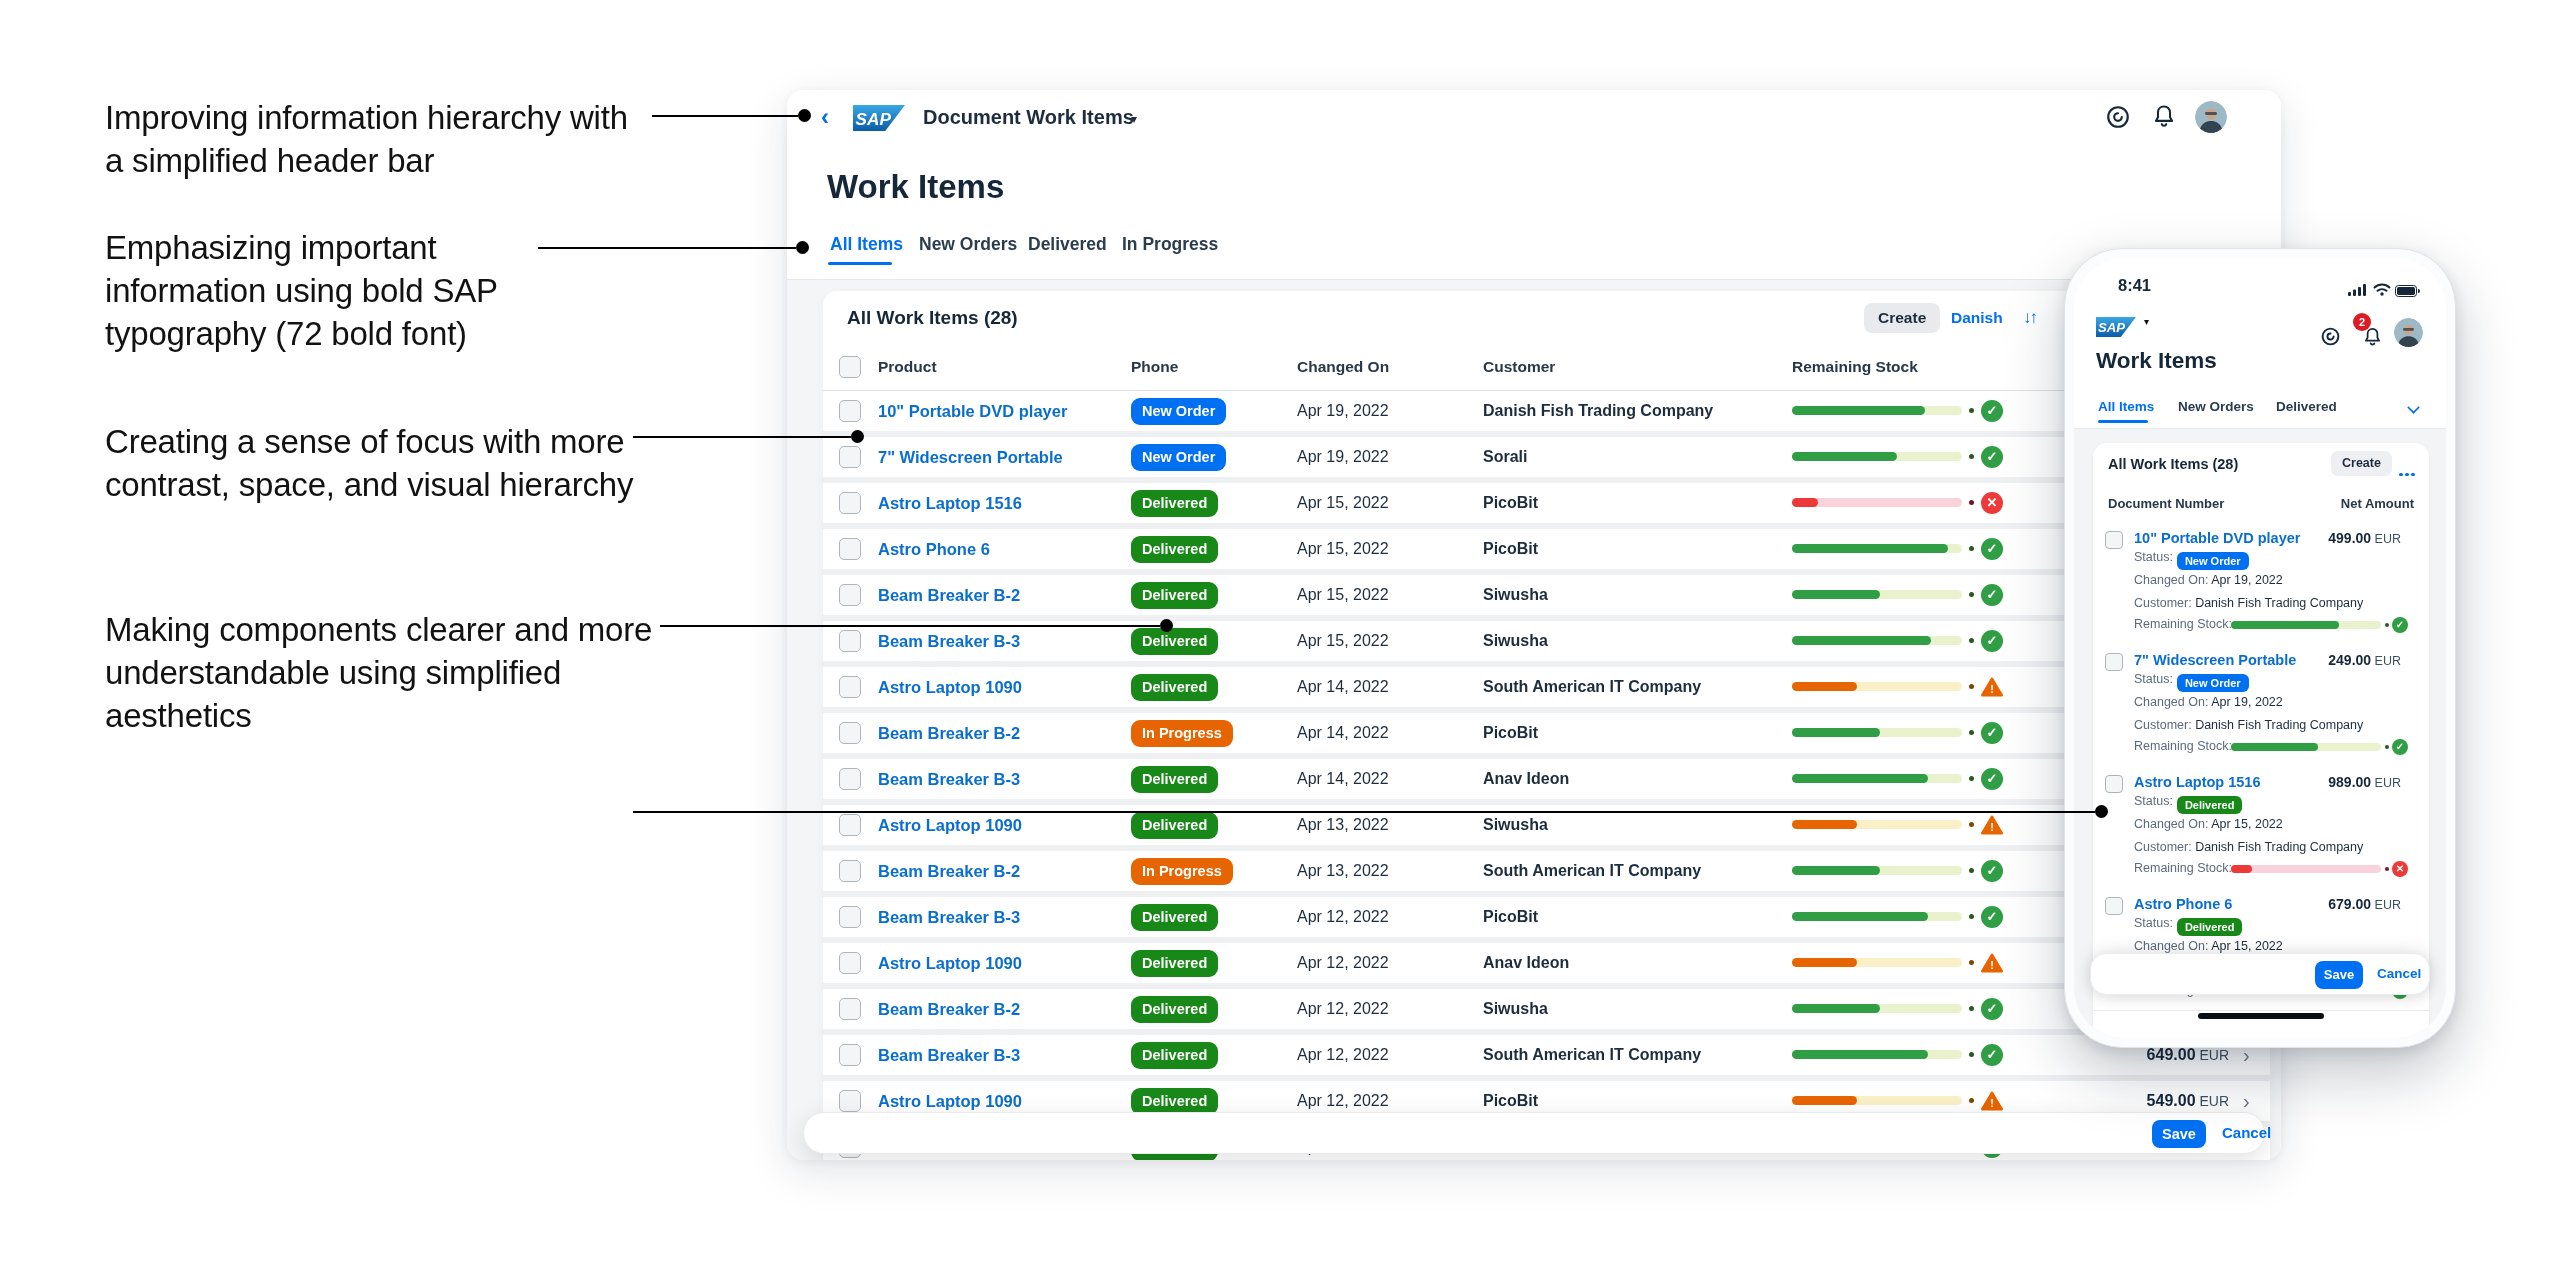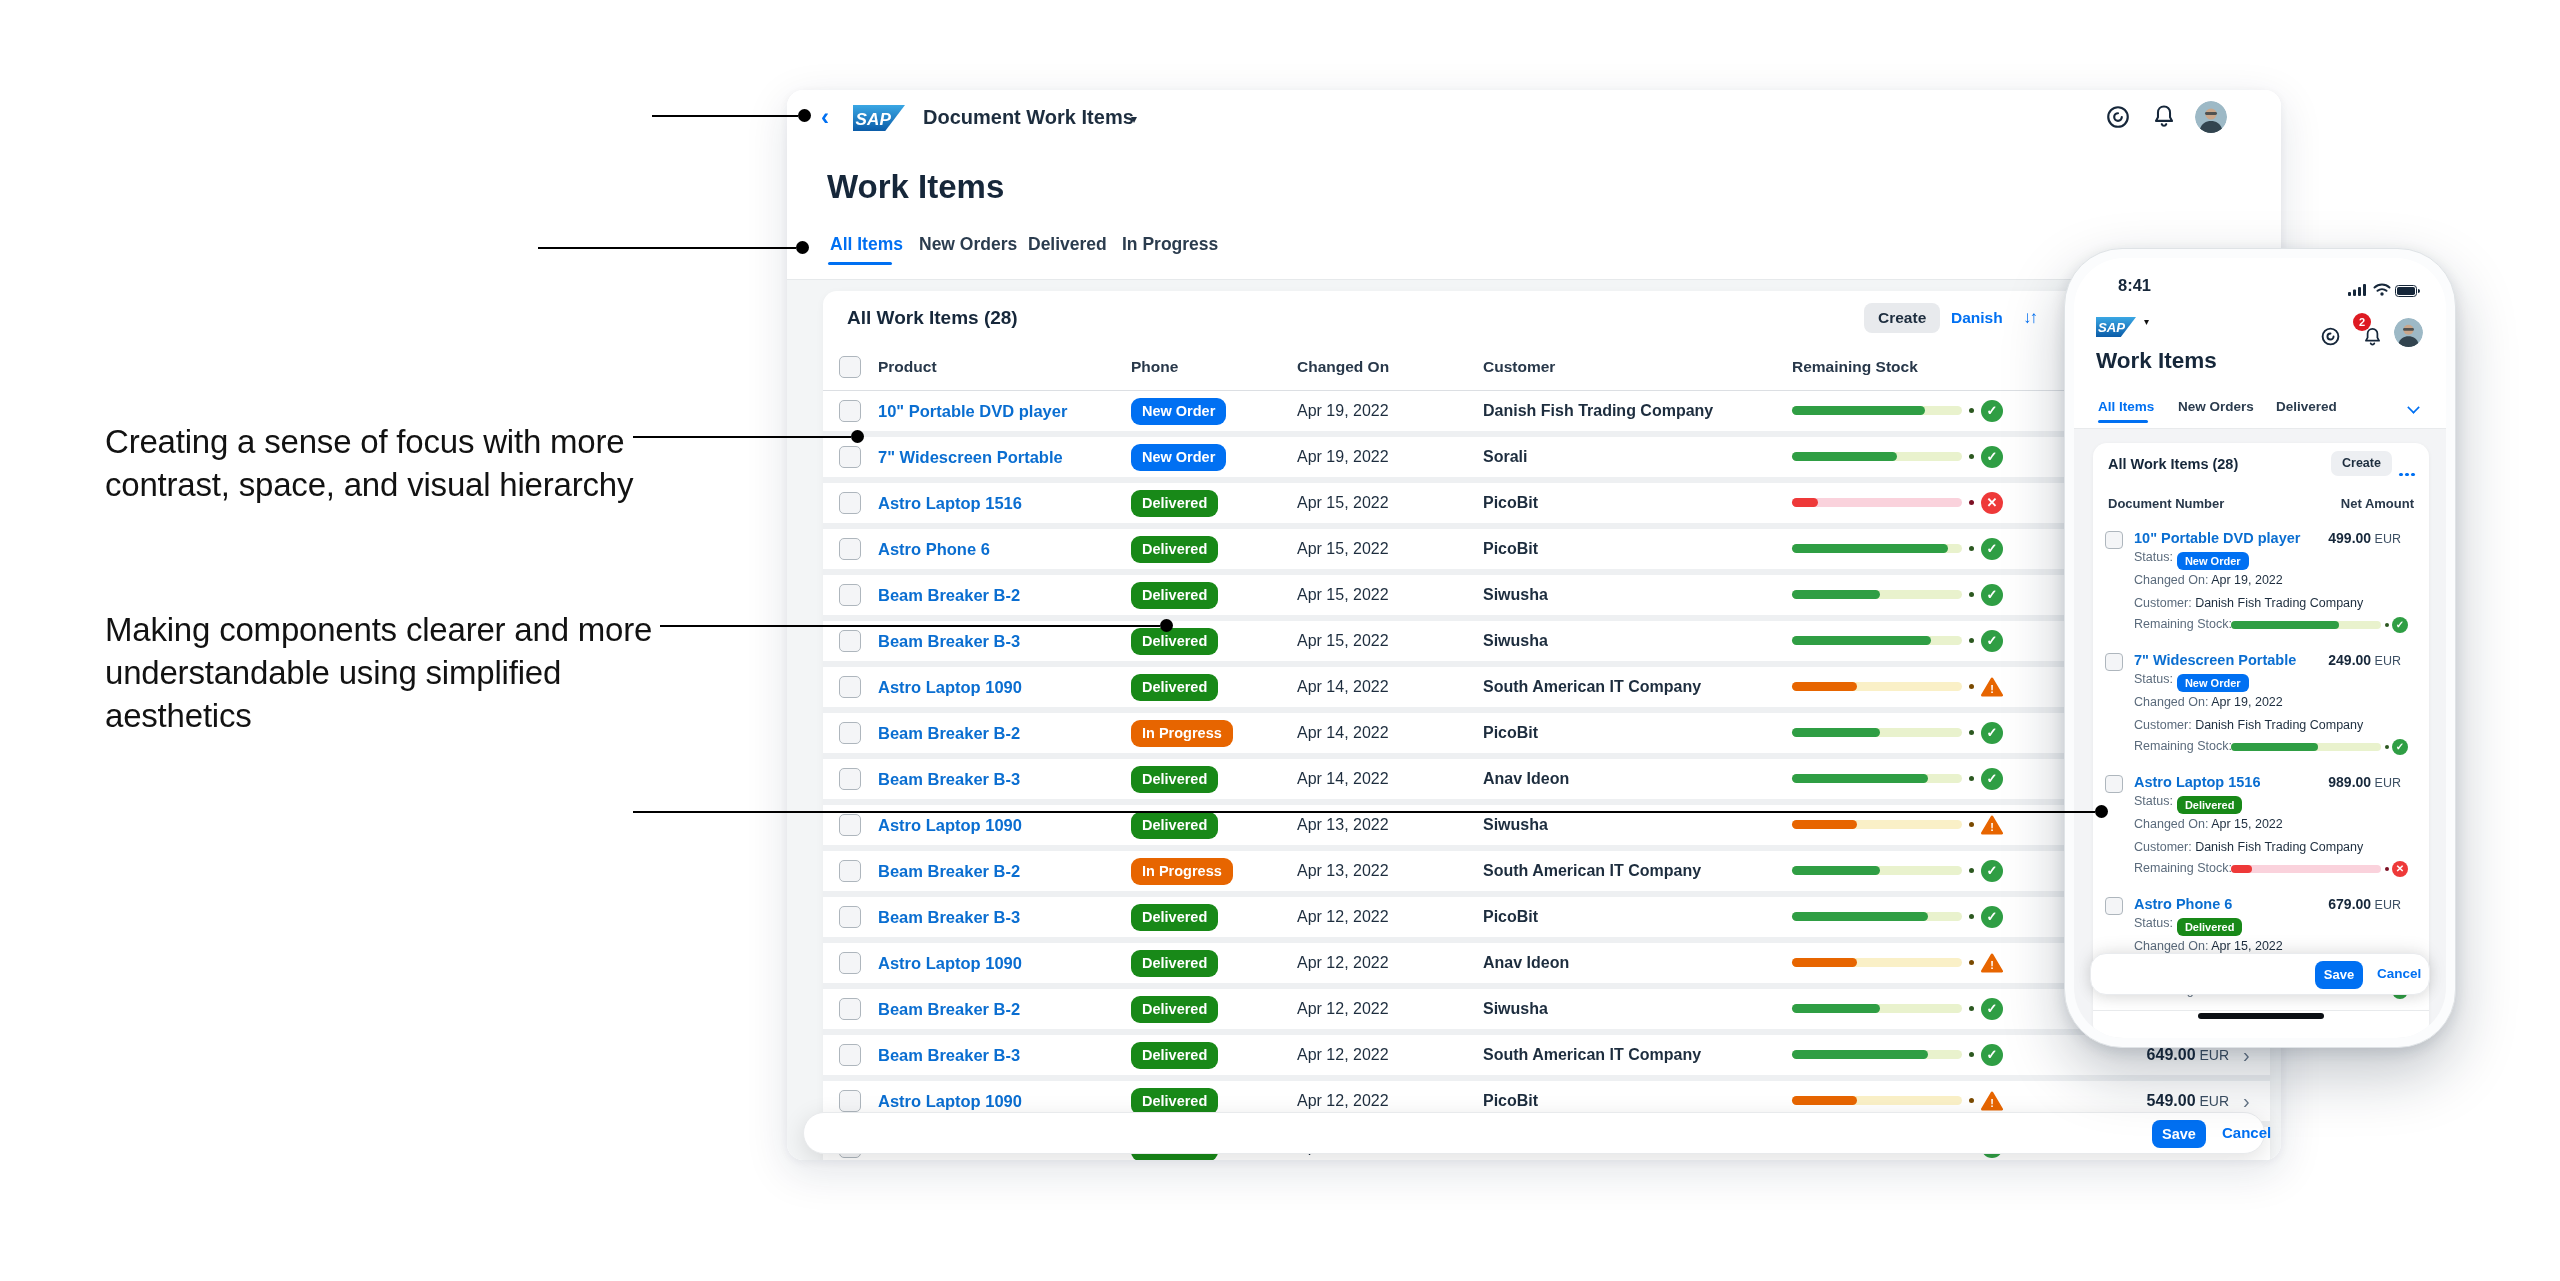--- a/index.html
+++ b/index.html
@@ -145,20 +145,22 @@
   <defs>
     <linearGradient id="sapg" x1="0" y1="0" x2="0" y2="1">
       <stop offset="0" stop-color="#3aa7e4"></stop>
         <stop offset="1" stop-color="#0b5ca8"></stop>
     </linearGradient>
   </defs>
 </svg>
 
 <div class="canvas">
 
+  <p class="ann ann1">Improving information hierarchy with a simplified header bar</p>
+  <p class="ann ann2">Emphasizing important information using bold SAP typography (72 bold font)</p>
   <p class="ann ann4">Making components clearer and more understandable using simplified aesthetics</p>
   <p class="ann ann3">Creating a sense of focus with more contrast, space, and visual hierarchy</p>
   <div class="ann-line l1">
       <span class="ann-dot"></span>
     </div>
   <div class="ann-line l2">
       <span class="ann-dot"></span>
     </div>
   <div class="ann-line l3">
       <span class="ann-dot"></span>

